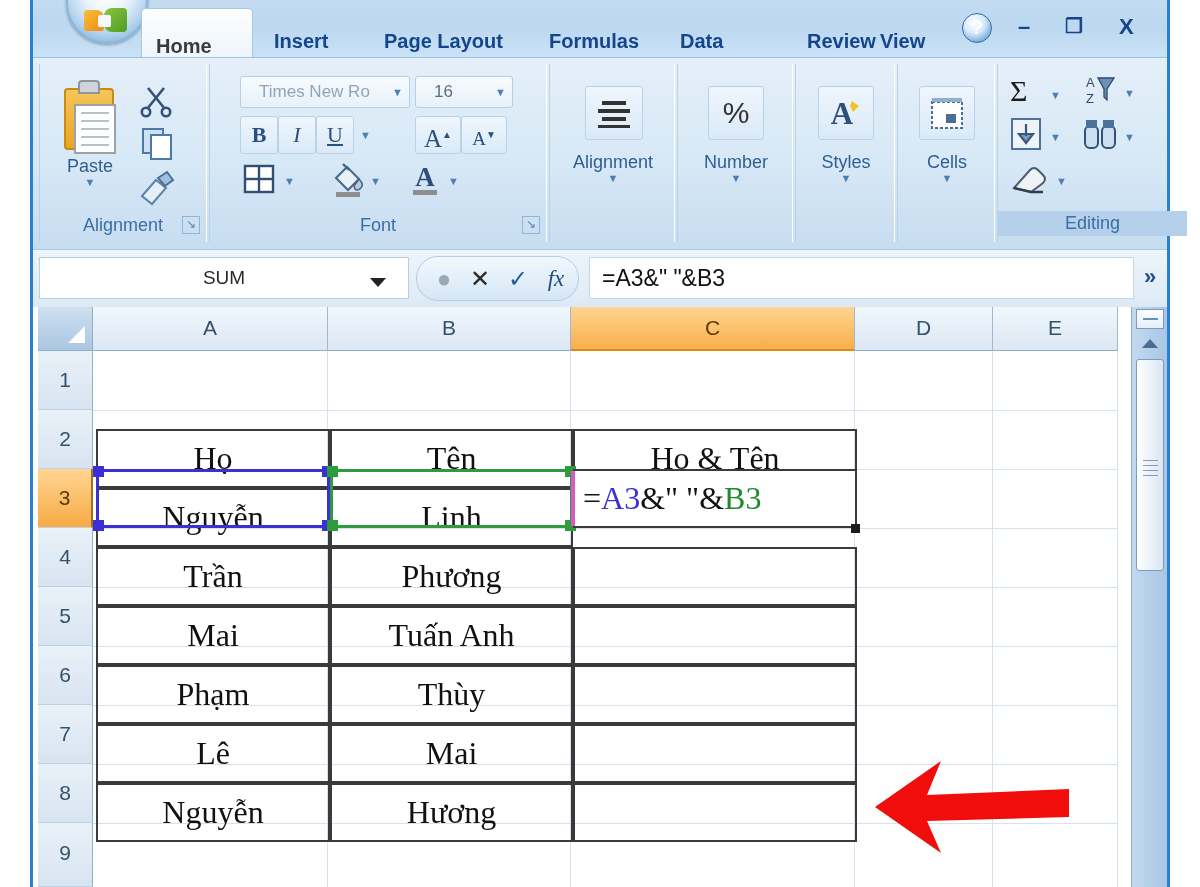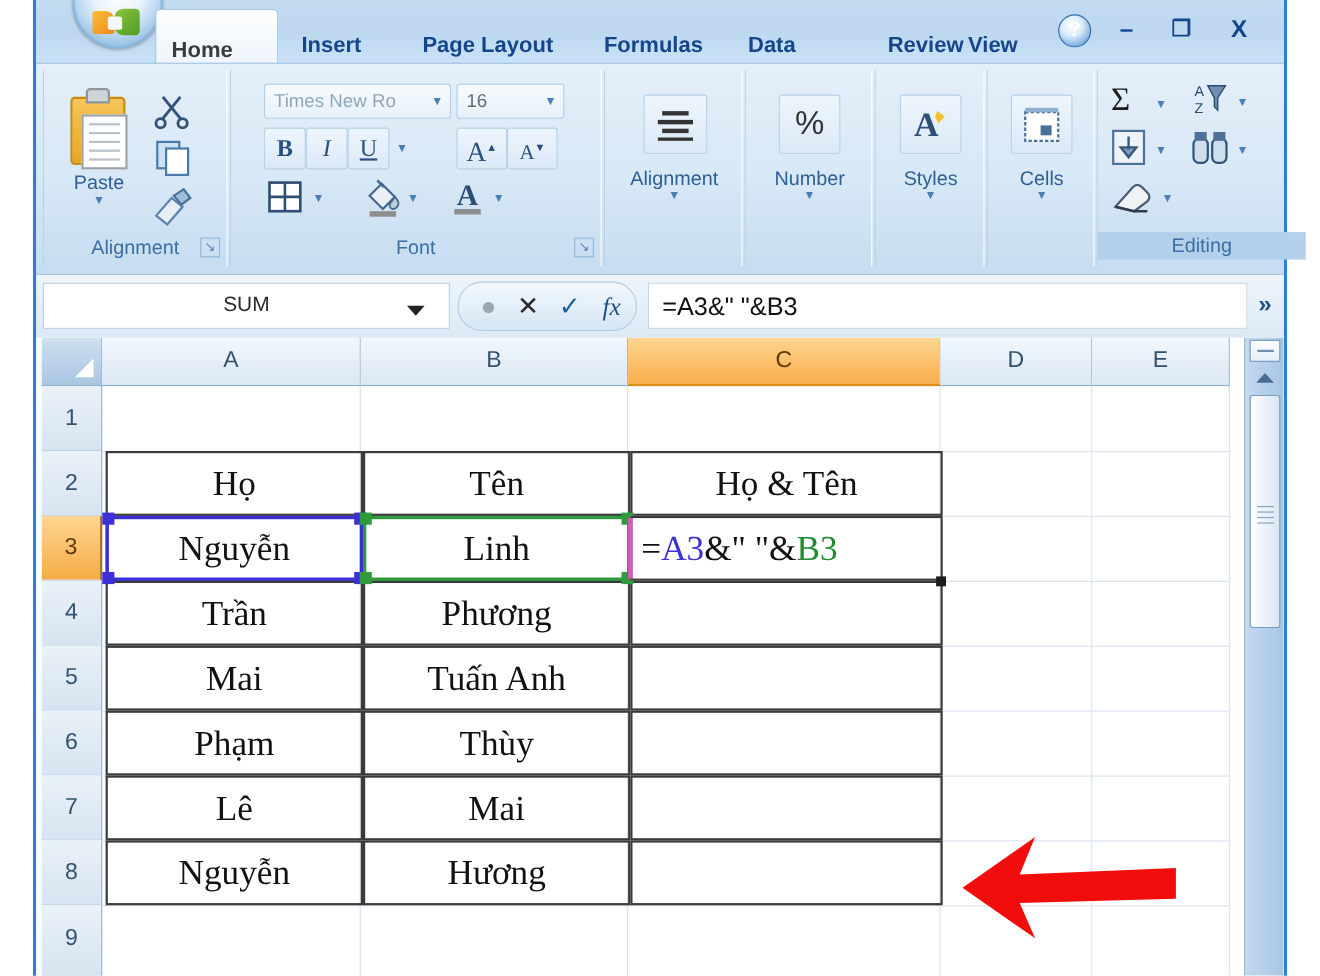--- a/index.html
+++ b/index.html
@@ -90,21 +90,21 @@
   .cb-page i{display:block;height:2px;background:#b9c1c8;margin:6px 5px 0 5px;}
 
   .scissors,.copyicon,.brush{position:absolute;}
 
   
   .ctl{
     position:absolute;box-sizing:border-box;
     background:linear-gradient(to bottom,#f7fbfe,#e7f1fa);
     border:1px solid #b4cfe6;border-radius:3px;
   }
-  .ctl.txt{color:#8fa6ba;font-size:17px;padding-left:8px;line-height:30px;white-space:nowrap;overflow:hidden;}
+  .ctl.txt{color:#8fa6ba;font-size:17px;padding-left:18px;line-height:30px;white-space:nowrap;overflow:hidden;}
   .fbtn{
     position:absolute;box-sizing:border-box;text-align:center;
     color:#29517f;
     background:linear-gradient(to bottom,#eef6fd,#dbe9f7);
     border:1px solid #b8d2e8;border-radius:3px;
   }
 
   
   .fbar{
     position:absolute;left:0;top:249px;width:1134px;height:58px;
@@ -168,21 +168,21 @@
   .gline-v{position:absolute;width:1px;background:#d6e2ee;}
   .gline-h{position:absolute;height:1px;background:#d6e2ee;}
 
   .cell{
     position:absolute;box-sizing:border-box;
     font-family:"Liberation Serif", serif;
     font-size:32px;color:#111;
     display:flex;align-items:center;justify-content:center;
     white-space:nowrap;
   }
-  .bordered{border:2px solid #3a3a3a;}
+  .bordered{border:2px solid #3a3a3a;margin-top:19px;}
 
   
   .refbox{position:absolute;box-sizing:border-box;pointer-events:none;}
   .refbox .h{position:absolute;width:11px;height:11px;}
 
   .activecell{
     position:absolute;box-sizing:border-box;border:2px solid #3a3a3a;background:#fff;
     font-family:"Liberation Serif", serif;font-size:32px;
     display:flex;align-items:center;padding-left:8px;
   }

